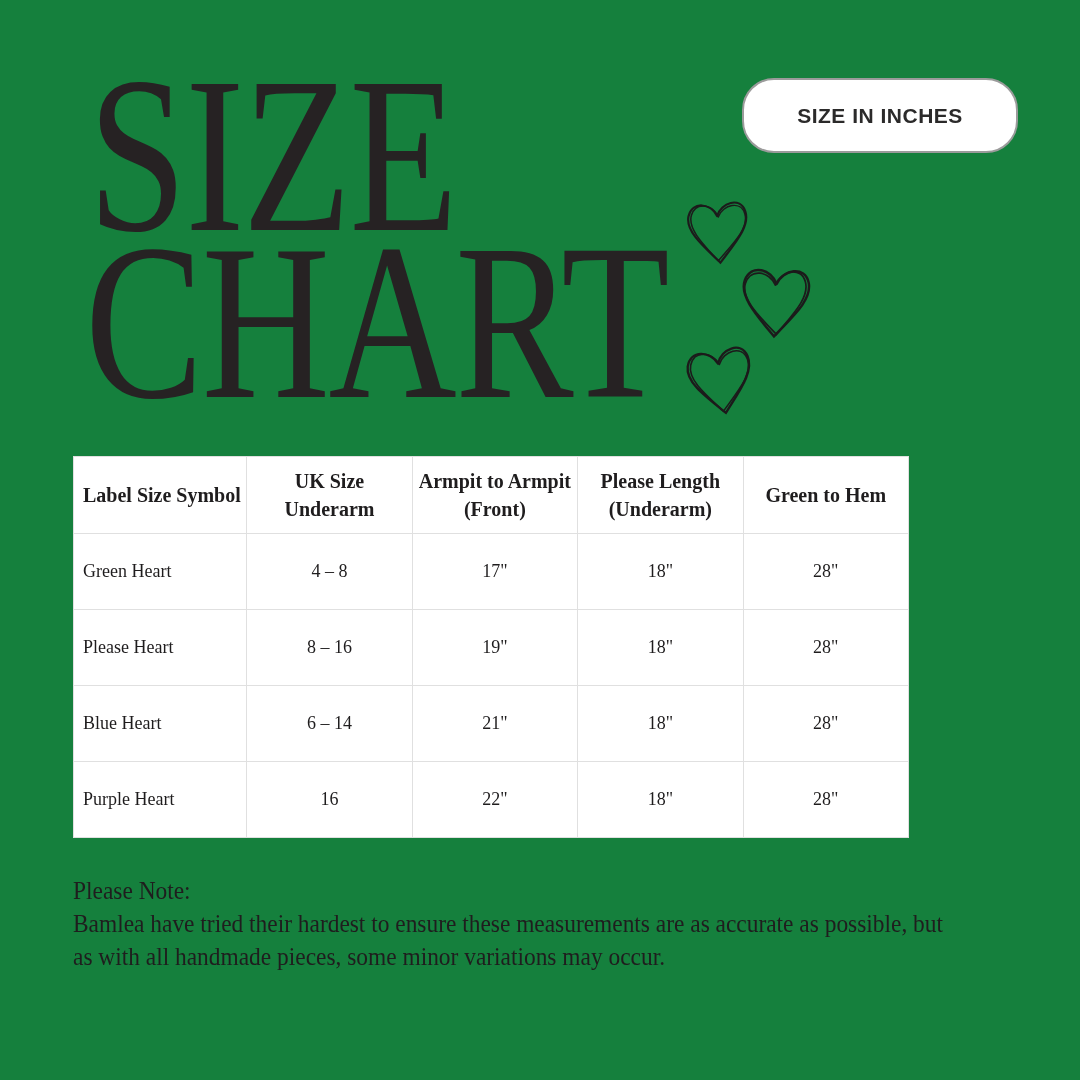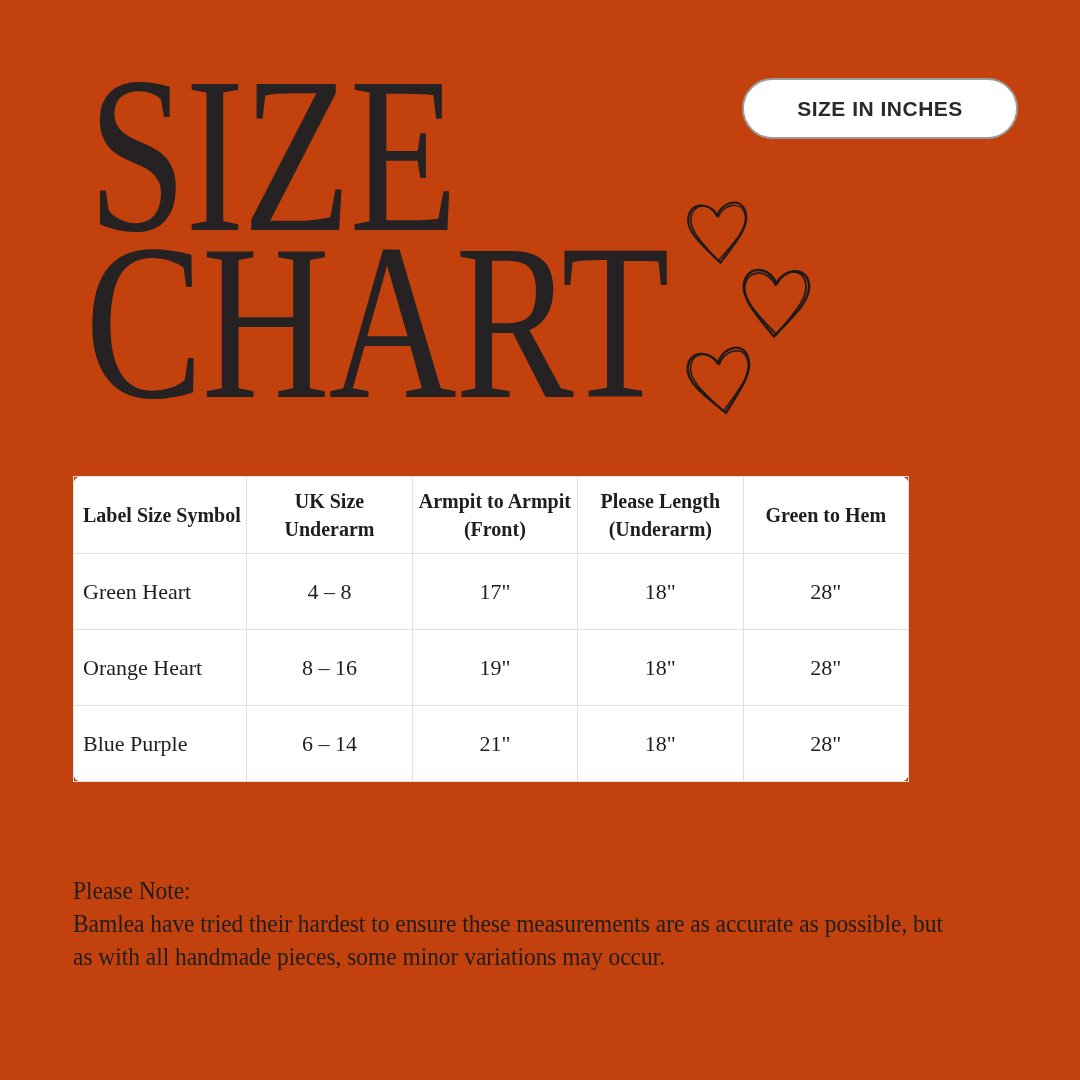--- a/index.html
+++ b/index.html
@@ -1,19 +1,19 @@
 <!DOCTYPE html>
 <html><head>
 <meta charset="utf-8">
 <style>
   html,body{margin:0;padding:0;background:#ffffff;}
   .canvas{
     position:relative;
     width:1080px;height:1080px;
-    background:#c2410c;
+    background:#15803d;
     overflow:hidden;
     font-family:"Liberation Serif", serif;
   }
 
   
   .title-line{
     position:absolute;
     font-family:"Liberation Serif", serif;
     font-weight:400;
     font-size:222px;
@@ -24,21 +24,21 @@
     transform-origin:left top;
     white-space:nowrap;
   }
   .title-line.l1{left:88px;top:44px;}
   .title-line.l2{left:85px;top:211px;}
 
   
   .badge{
     position:absolute;
     left:742px;top:78px;
-    width:276px;height:61px;
+    width:276px;height:75px;
     box-sizing:border-box;
     border:2px solid #9b9b9b;
     border-radius:32px;
     display:flex;align-items:center;justify-content:center;
     font-family:"Liberation Sans", sans-serif;
     font-weight:bold;
     font-size:21px;
     letter-spacing:0.5px;
     color:#2b2a2a;
     background:#ffffff;
@@ -47,45 +47,44 @@
   
   .heart{position:absolute;}
   .heart svg{display:block;width:100%;height:100%;overflow:visible;}
   .heart.h1{left:679px;top:194px;width:79px;height:76px;transform:rotate(-5deg);}
   .heart.h2{left:735px;top:258px;width:82px;height:88px;transform:rotate(2deg);}
   .heart.h3{left:682px;top:340px;width:78px;height:81px;transform:rotate(-10deg);}
 
   
   table.size-table{
     position:absolute;
-    left:73px;top:476px;
+    left:73px;top:456px;
     width:836px;
     border-collapse:collapse;
     table-layout:fixed;
     background:#ffffff;
-    border-radius:9px;
   }
   table.size-table th, table.size-table td{
     border:1px solid #e0e0e0;
     width:20%;
     text-align:center;
     vertical-align:middle;
     color:#1f1d1e;
     font-family:"Liberation Serif", serif;
   }
   table.size-table th{
     height:74px;
     font-size:20px;
     font-weight:bold;
     white-space:pre-line;
     line-height:1.4;
   }
   table.size-table td{
     height:73px;
-    font-size:22px;
+    font-size:18px;
     font-weight:400;
   }
   table.size-table th:first-child,
   table.size-table td:first-child{
     text-align:left;
     padding-left:9px;
   }
 
   
   .note{
@@ -147,30 +146,37 @@
     </thead>
     <tbody>
       <tr>
         <td>Green Heart</td>
         <td>4 – 8</td>
         <td>17"</td>
         <td>18"</td>
         <td>28"</td>
       </tr>
       <tr>
-        <td>Orange Heart</td>
+        <td>Please Heart</td>
         <td>8 – 16</td>
         <td>19"</td>
         <td>18"</td>
         <td>28"</td>
       </tr>
       <tr>
-        <td>Blue Purple</td>
+        <td>Blue Heart</td>
         <td>6 – 14</td>
         <td>21"</td>
+        <td>18"</td>
+        <td>28"</td>
+      </tr>
+      <tr>
+        <td>Purple Heart</td>
+        <td>16</td>
+        <td>22"</td>
         <td>18"</td>
         <td>28"</td>
       </tr>
     </tbody>
   </table>
 
   <div class="note">
     <div>Please Note:</div>
     <div>Bamlea have tried their hardest to ensure these measurements are as accurate as possible, but</div>
     <div>as with all handmade pieces, some minor variations may occur.</div>

